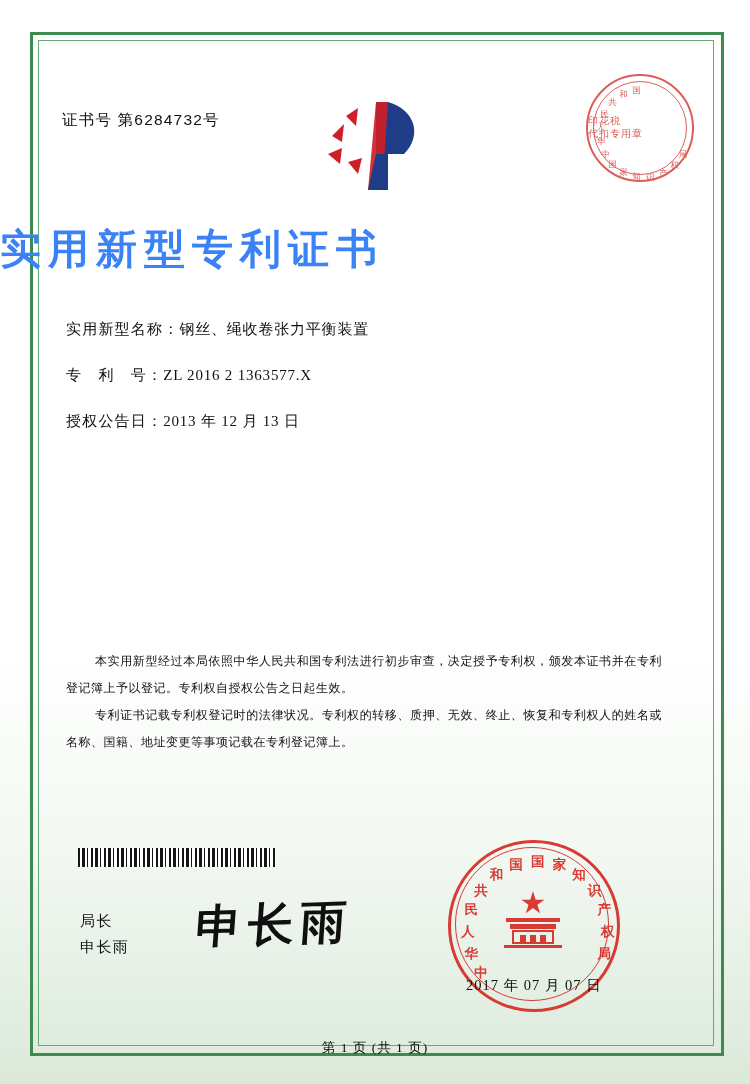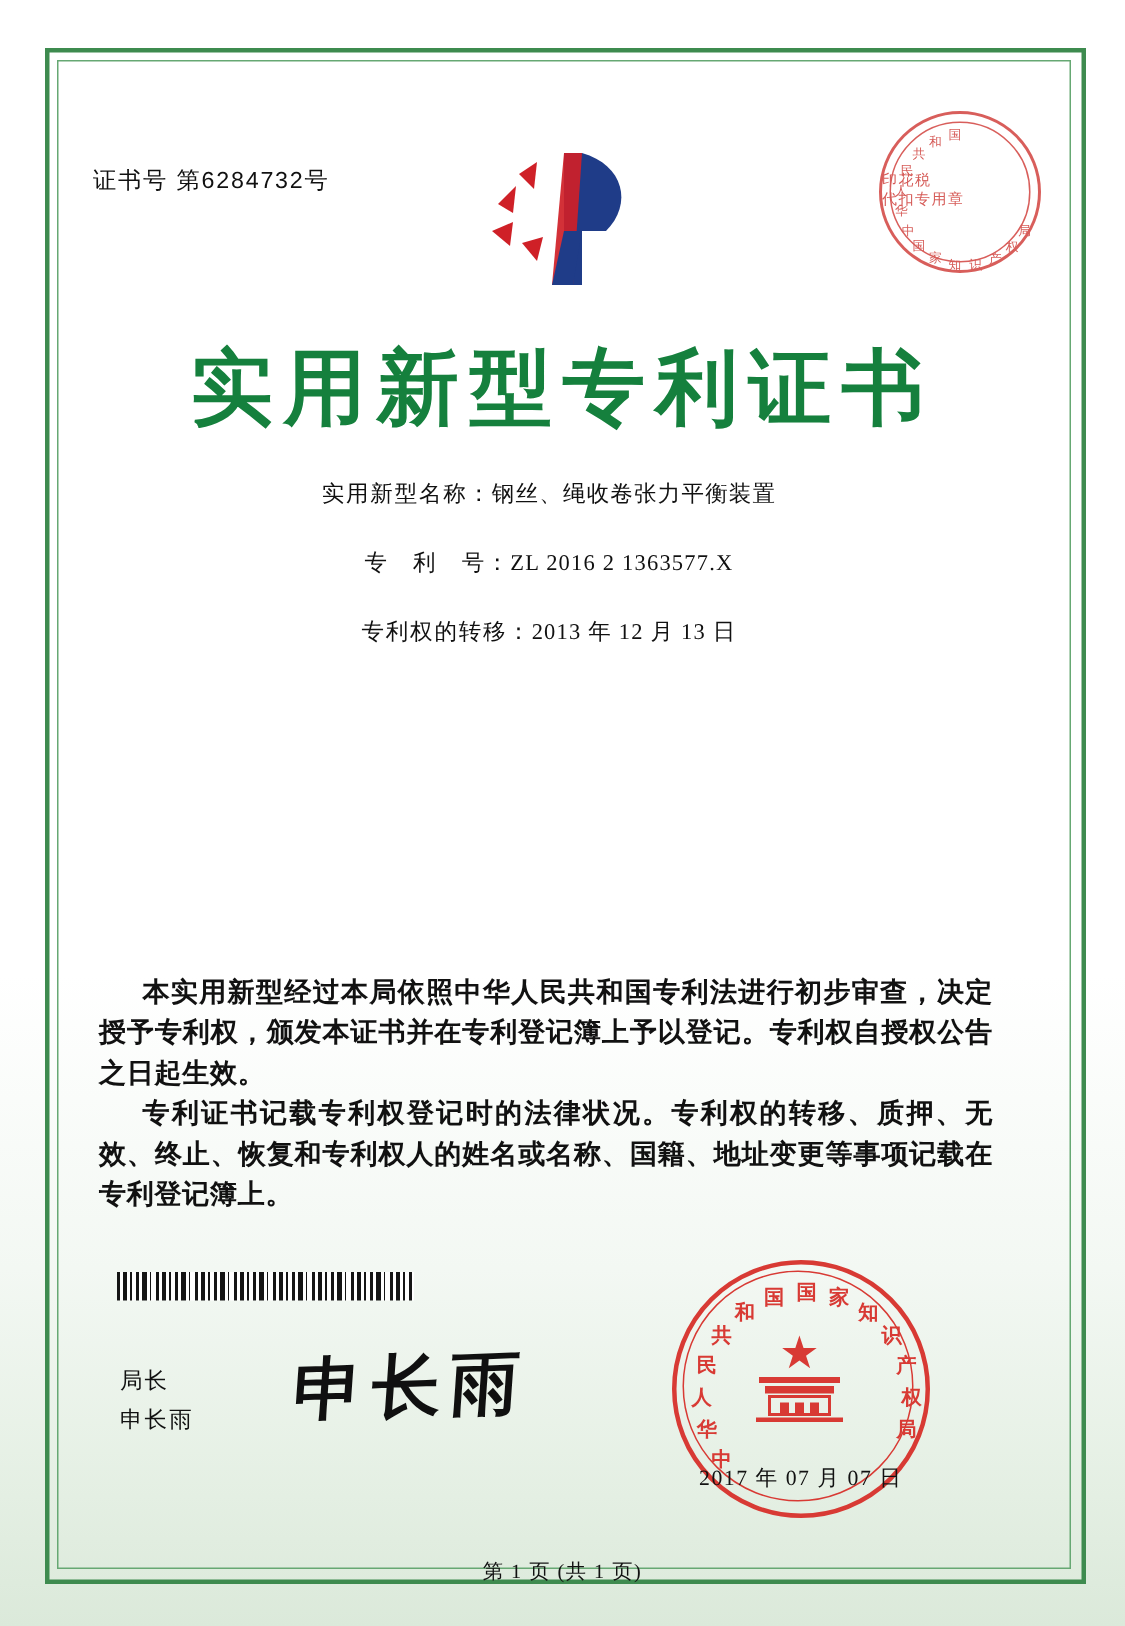--- a/index.html
+++ b/index.html
@@ -80,58 +80,56 @@
   .stamp-tr .mid {
     position: absolute;
     left: 0; right: 0; top: 38px;
     font-size: 10px;
     line-height: 13px;
     letter-spacing: 1px;
   }
   .title {
     position: absolute;
     left: 0; right: 0; top: 222px;
-    text-align: center;
-    font-size: 55px;
+    text-align: left;
+    font-size: 41px;
     font-weight: bold;
     letter-spacing: 7px;
-    color: #15803d;
+    color: #3b82f6;
     font-family: "Liberation Serif", serif;
   }
   .fields {
     position: absolute;
     left: 66px; top: 320px;
     width: 600px;
   }
   .field-row {
     font-size: 15px;
     color: #111;
     margin-bottom: 27px;
     letter-spacing: 0.6px;
     white-space: nowrap;
-    text-align: center;
   }
   .field-label {
     display: inline;
     letter-spacing: 1.2px;
   }
   .field-value {
     display: inline;
     letter-spacing: 0.8px;
   }
   .body-text {
     position: absolute;
     left: 66px; top: 648px;
     width: 596px;
-    font-size: 18px;
+    font-size: 12px;
     line-height: 27px;
     color: #111;
     text-align: justify;
     letter-spacing: 0.5px;
-    font-weight: bold;
   }
   .body-text p {
     margin: 0;
     text-indent: 29px;
   }
   
   .barcode {
     position: absolute;
     left: 78px; top: 848px;
     width: 198px; height: 19px;
@@ -274,21 +272,21 @@
   <div class="title">实用新型专利证书</div>
 
   <div class="fields">
     <div class="field-row">
       <span class="field-label">实用新型名称：</span><span class="field-value">钢丝、绳收卷张力平衡装置</span>
     </div>
     <div class="field-row">
       <span class="field-label">专　利　号：</span><span class="field-value">ZL 2016 2 1363577.X</span>
     </div>
     <div class="field-row">
-      <span class="field-label">专利权的转移：</span><span class="field-value">2013 年 12 月 13 日</span>
+      <span class="field-label">授权公告日：</span><span class="field-value">2013 年 12 月 13 日</span>
     </div>
   </div>
 
   <div class="body-text">
     <p>本实用新型经过本局依照中华人民共和国专利法进行初步审查，决定授予专利权，颁发本证书并在专利登记簿上予以登记。专利权自授权公告之日起生效。</p>
     <p>专利证书记载专利权登记时的法律状况。专利权的转移、质押、无效、终止、恢复和专利权人的姓名或名称、国籍、地址变更等事项记载在专利登记簿上。</p>
   </div>
 
   <div class="barcode"></div>
 

